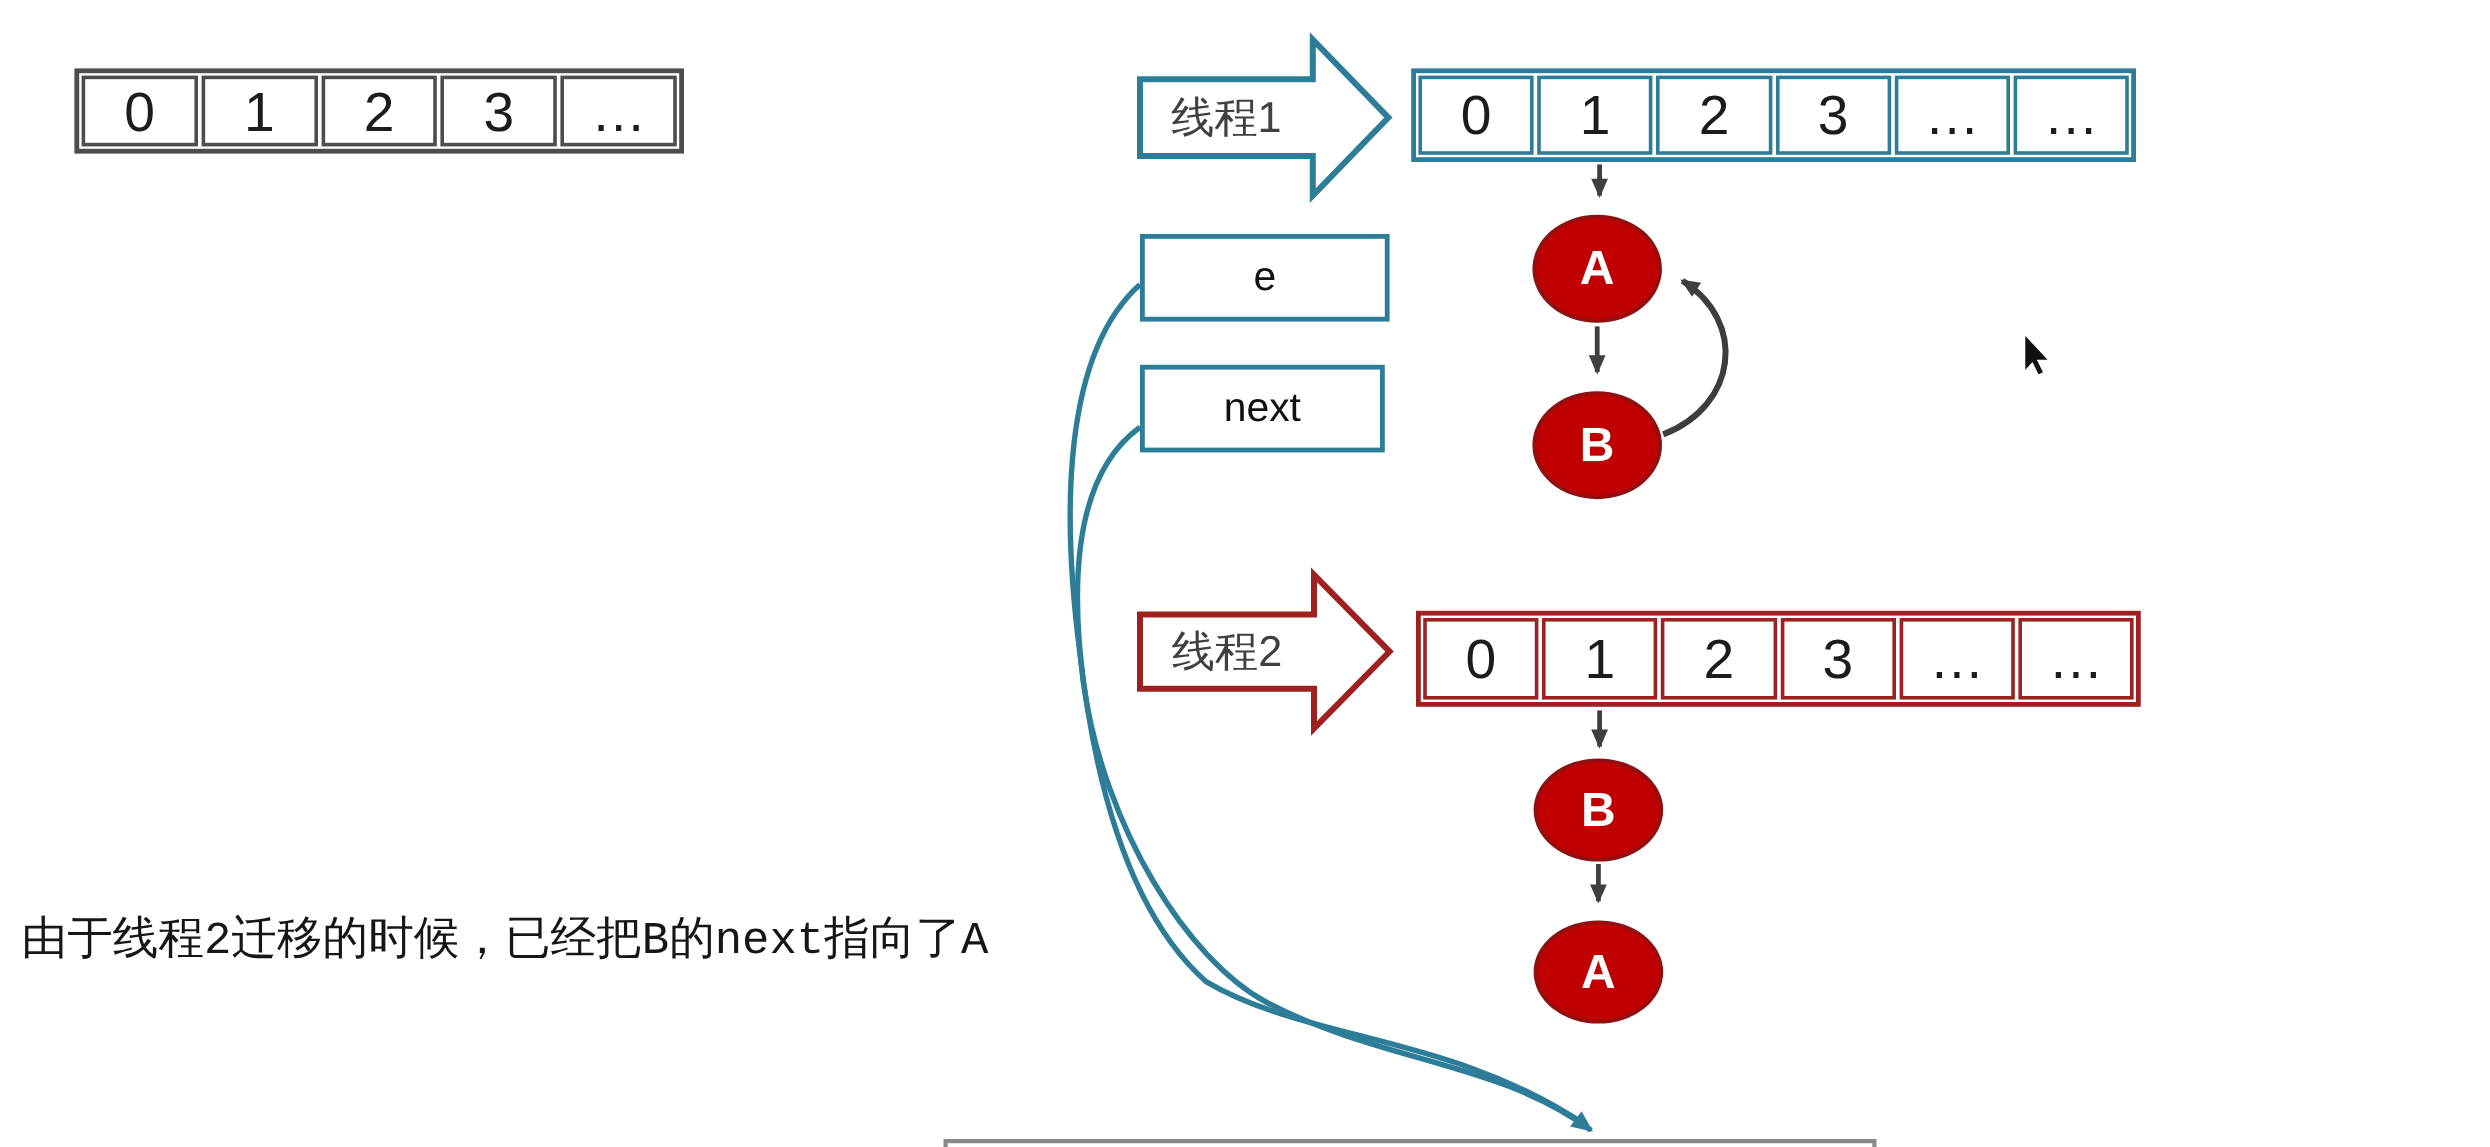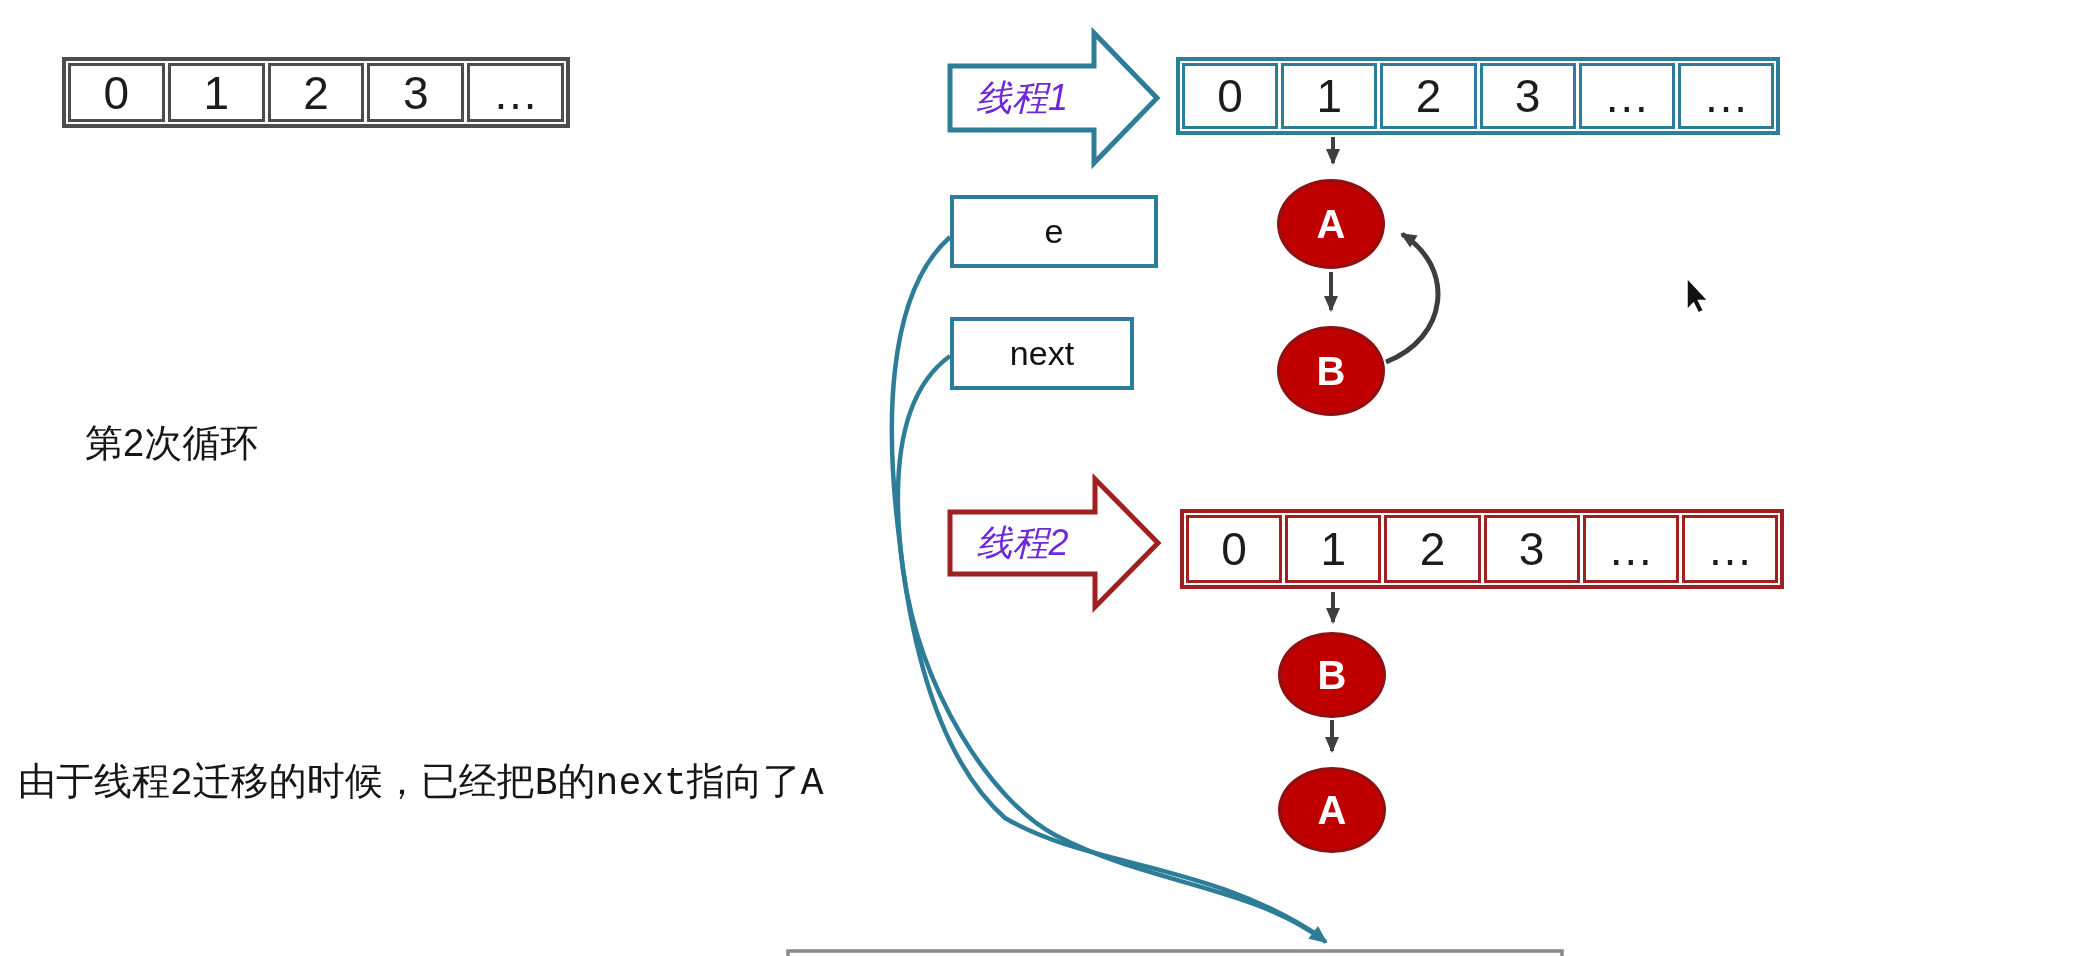--- a/index.html
+++ b/index.html
@@ -12,21 +12,21 @@
   .array .cell{flex:1;display:flex;align-items:center;justify-content:center;background:#fff;}
   .array .cell span{font-size:46px;line-height:1;color:#1c1c1c;}
   .array.gray{border:4px solid #4d4d4d;}  .array.gray .cell{border:3px solid #4d4d4d;}
   .array.teal{border:4px solid #2e7d98;}  .array.teal .cell{border:3px solid #2e7d98;}
   .array.red {border:4px solid #9e2020;}  .array.red  .cell{border:3px solid #9e2020;}
 
   .loop-label{position:absolute;left:85px;font-size:38px;white-space:nowrap;}
   .note{position:absolute;left:18px;top:756px;font-size:38px;white-space:nowrap;font-family:Liberation Mono, monospace;}
 
   .block-arrow-label{position:absolute;display:flex;align-items:center;justify-content:center;
-                     font-size:36px;color:#6d28d9;white-space:nowrap;font-style:italic;}
+                     font-size:36px;color:#404040;white-space:nowrap;}
 
   .ptr-box{position:absolute;border:4px solid #2e7d98;background:#fff;display:flex;
            align-items:center;justify-content:center;font-size:34px;color:#111;}
 
   .node{position:absolute;background:#c00000;border:3px solid #8f1010;border-radius:50%;
         display:flex;align-items:center;justify-content:center;color:#ffffff;
         font-size:40px;font-weight:600;}
 </style>
 </head>
 <body>
@@ -73,21 +73,20 @@
         <span>2</span>
       </div>
     <div class="cell">
         <span>3</span>
       </div>
     <div class="cell">
         <span>…</span>
       </div>
   </div>
 
-  <div class="loop-label" style="top:418px">第2次循环</div>
 
   <div class="note">由于线程2迁移的时候，已经把B的next指向了A</div>
 
   <div class="block-arrow-label" style="left:950px;top:66px;width:144px;height:64px">线程1</div>
 
   <div class="array teal" style="left:1176px;top:57px;width:604px;height:78px">
     <div class="cell">
         <span>0</span>
       </div>
     <div class="cell">
@@ -103,21 +102,21 @@
         <span>…</span>
       </div>
     <div class="cell">
         <span>…</span>
       </div>
   </div>
 
   <div class="ptr-box" style="left:950px;top:195px;width:208px;height:73px">
     <span>e</span>
   </div>
-  <div class="ptr-box" style="left:950px;top:317px;width:184px;height:73px">
+  <div class="ptr-box" style="left:950px;top:304px;width:204px;height:73px">
     <span>next</span>
   </div>
 
   <div class="node" style="left:1277px;top:179px;width:108px;height:90px">A</div>
   <div class="node" style="left:1277px;top:326px;width:108px;height:90px">B</div>
 
   <div class="block-arrow-label" style="left:950px;top:512px;width:145px;height:62px">线程2</div>
 
   <div class="array red" style="left:1180px;top:509px;width:604px;height:80px">
     <div class="cell">

